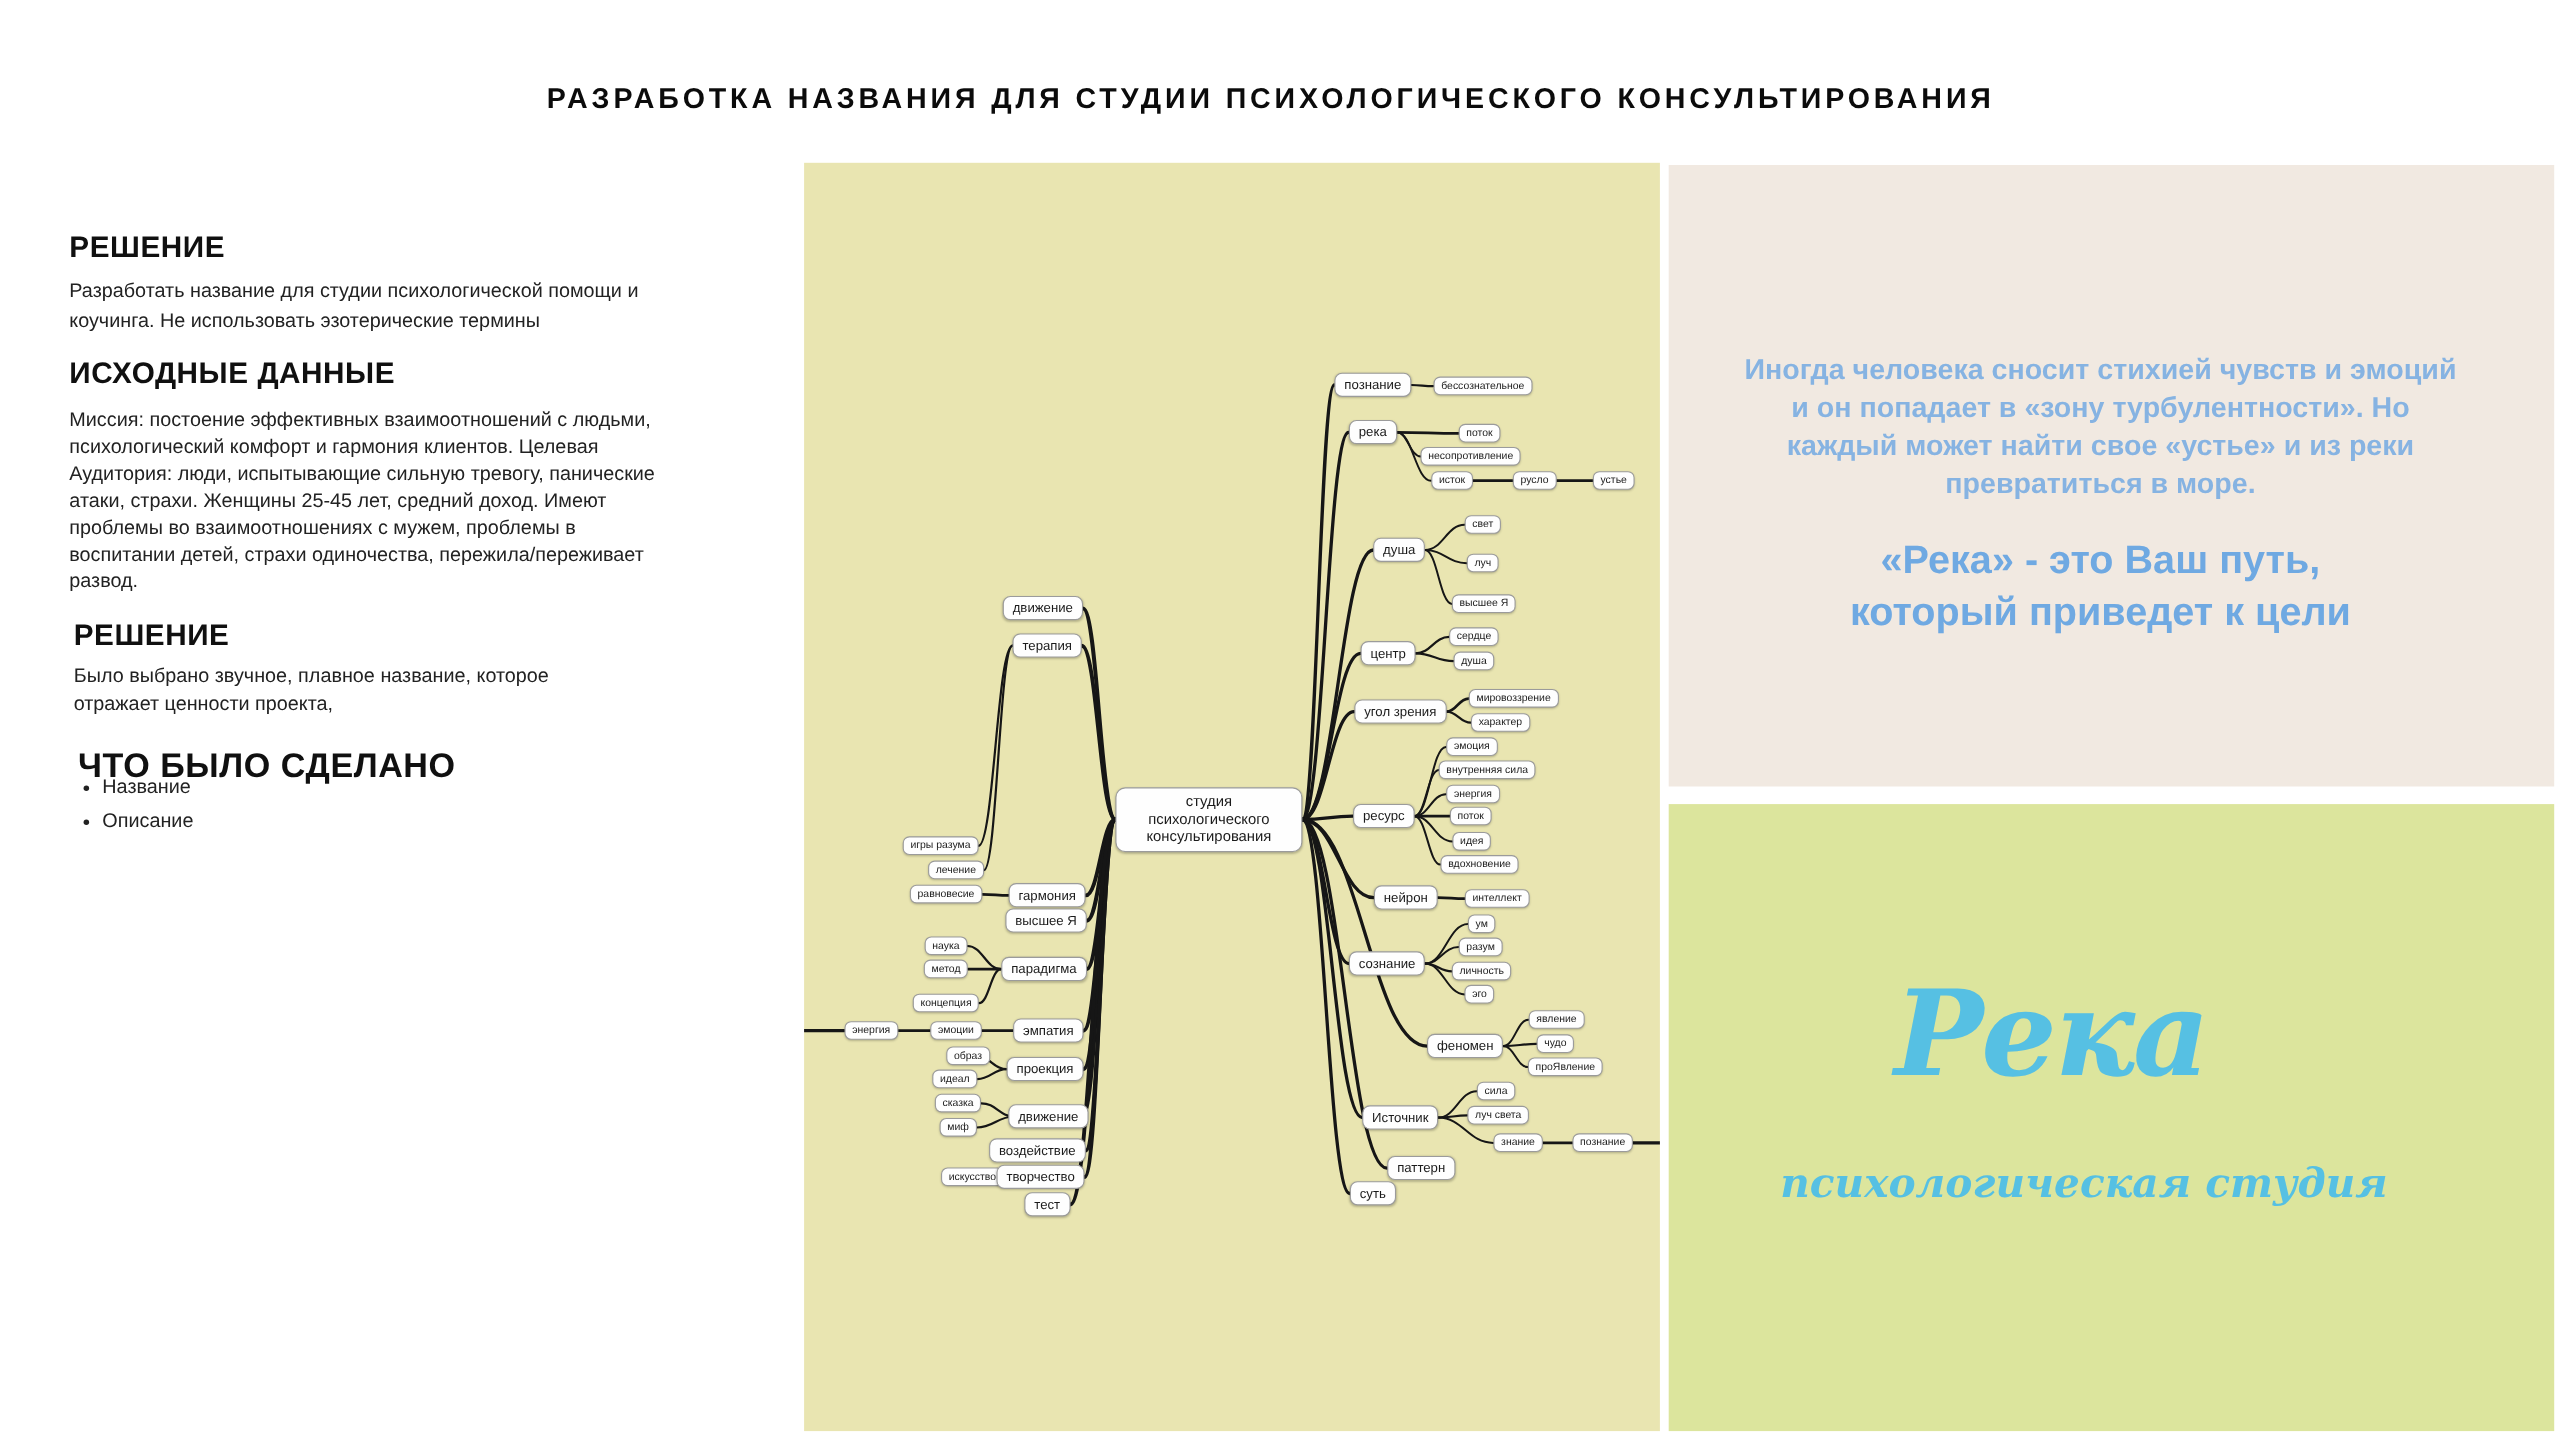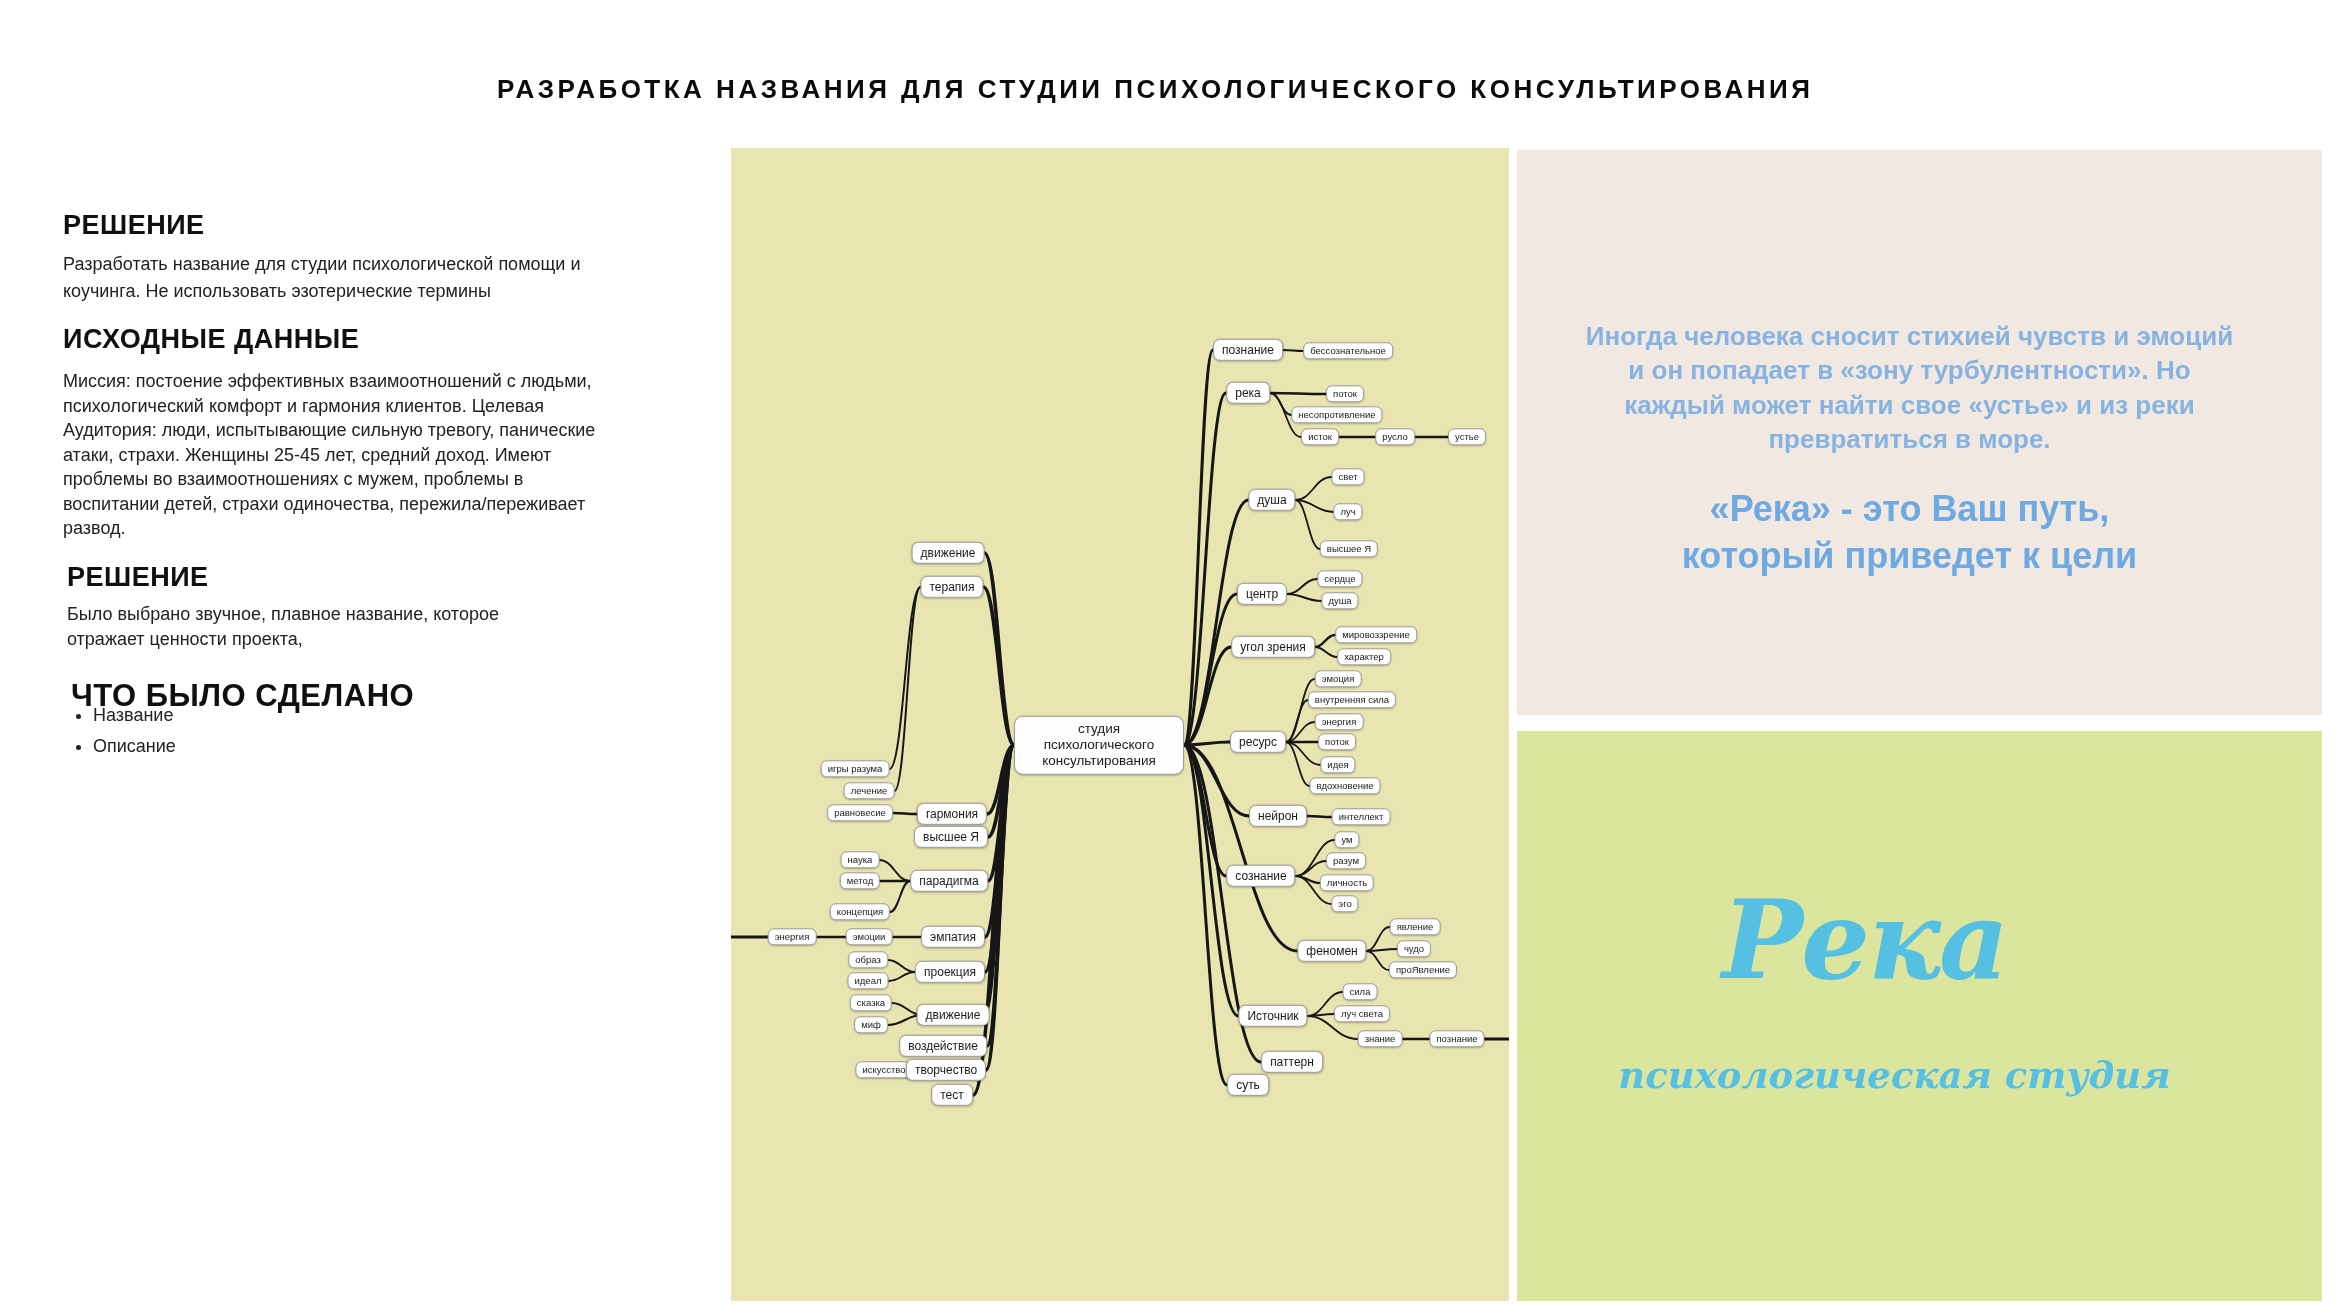--- a/index.html
+++ b/index.html
@@ -164,21 +164,21 @@
       <div class="mm-node lvl-2" style="left: 129px; top: 665px;">равновесие</div>
       <div class="mm-node lvl-1" style="left: 221px; top: 666px;">гармония</div>
       <div class="mm-node lvl-1" style="left: 220px; top: 689px;">высшее Я</div>
       <div class="mm-node lvl-2" style="left: 129px; top: 712px;">наука</div>
       <div class="mm-node lvl-2" style="left: 129px; top: 733px;">метод</div>
       <div class="mm-node lvl-1" style="left: 218px; top: 733px;">парадигма</div>
       <div class="mm-node lvl-2" style="left: 129px; top: 764px;">концепция</div>
       <div class="mm-node lvl-3" style="left: 61px; top: 789px;">энергия</div>
       <div class="mm-node lvl-2" style="left: 138px; top: 789px;">эмоции</div>
       <div class="mm-node lvl-1" style="left: 222px; top: 789px;">эмпатия</div>
-      <div class="mm-node lvl-2" style="left: 137px; top: 812px; text-align: right;">образ</div>
+      <div class="mm-node lvl-2" style="left: 149px; top: 812px; text-align: right;">образ</div>
       <div class="mm-node lvl-2" style="left: 137px; top: 833px;">идеал</div>
       <div class="mm-node lvl-1" style="left: 219px; top: 824px;">проекция</div>
       <div class="mm-node lvl-2" style="left: 140px; top: 855px;">сказка</div>
       <div class="mm-node lvl-2" style="left: 140px; top: 877px;">миф</div>
       <div class="mm-node lvl-1" style="left: 222px; top: 867px;">движение</div>
       <div class="mm-node lvl-1" style="left: 212px; top: 898px;">воздействие</div>
       <div class="mm-node lvl-2" style="left: 125px; top: 922px; margin-left: 28px;">искусство</div>
       <div class="mm-node lvl-1" style="left: 215px; top: 922px;">творчество</div>
       <div class="mm-node lvl-1" style="left: 221px; top: 947px;">тест</div>
       <div class="mm-node lvl-1" style="left: 517px; top: 202px;">познание</div>

